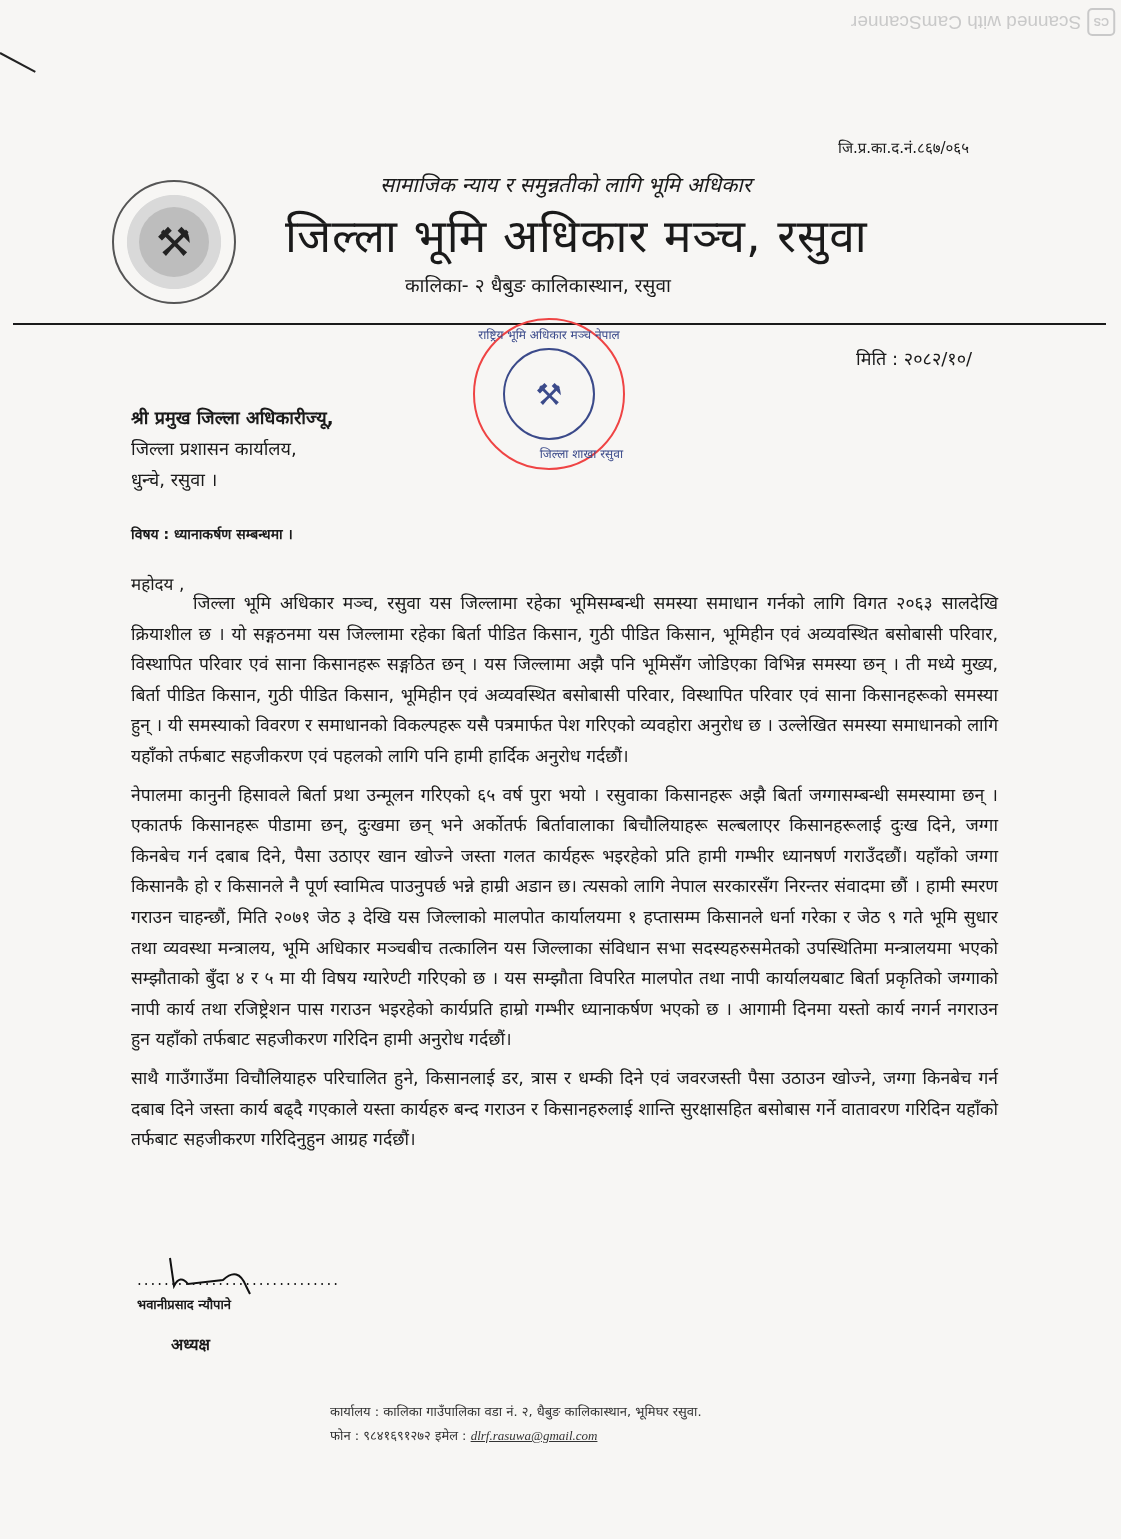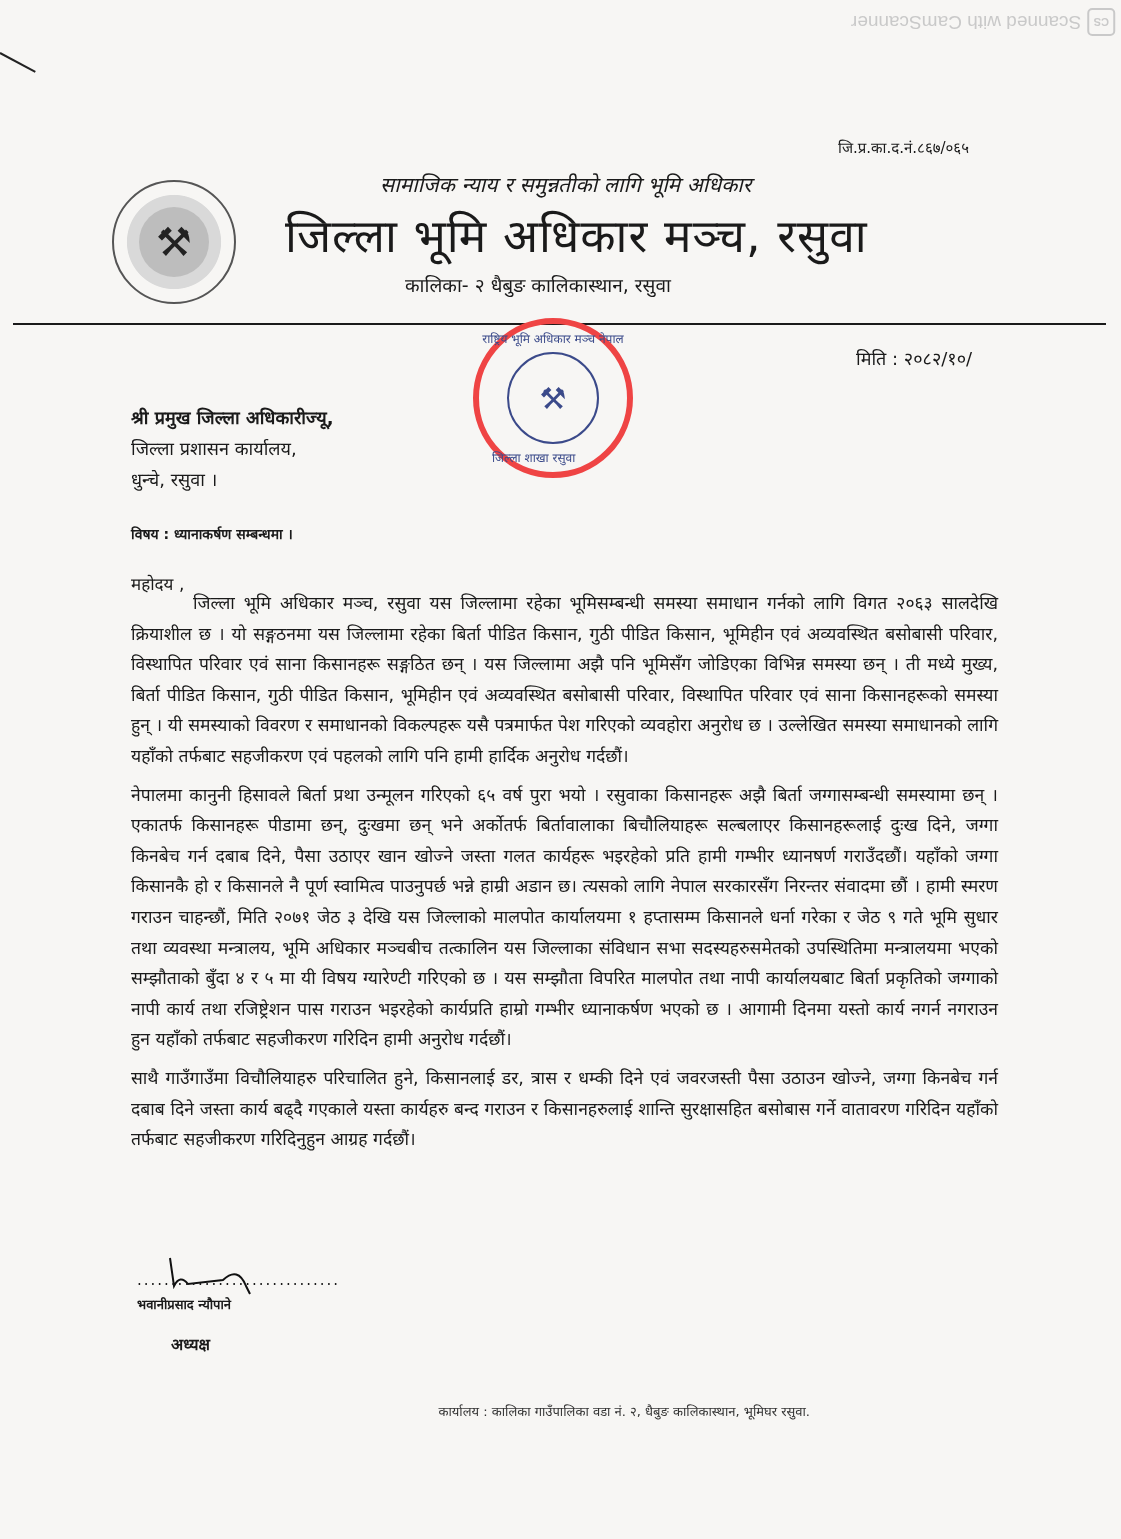--- a/index.html
+++ b/index.html
@@ -21,37 +21,37 @@
     font-size: 11px; font-weight: bold; color: #c9c9c9;
   }
   .pen-mark { top: 52px; left: 0; width: 40px; height: 2px; background: #222; transform: rotate(28deg); transform-origin: left center; }
   .reg-no { top: 137px; left: 838px; font-size: 15px; }
   .logo { top: 180px; left: 112px; width: 120px; height: 120px; border-radius: 50%; border: 2px solid #555; background: radial-gradient(circle, #d9d9d9 0 55%, #f7f6f4 56%); display:flex; align-items:center; justify-content:center; }
   .logo-inner { width: 70px; height: 70px; border-radius: 50%; background: #bdbdbd; display:flex; align-items:center; justify-content:center; font-size: 40px; color:#222; }
   .tagline { top: 170px; left: 380px; font-size: 21px; font-style: italic; }
   .org-title { top: 203px; left: 285px; font-size: 46px; font-weight: normal; letter-spacing: 1px; }
   .org-address { top: 272px; left: 405px; font-size: 19px; }
   .rule { top: 323px; left: 13px; width: 1093px; height: 2px; background: #1a1a1a; }
-  .stamp { top: 318px; left: 473px; width: 148px; height: 148px; border-radius: 50%; border: 6px solid #ef4444; color: #3b4a8a; }
+  .stamp { top: 318px; left: 473px; width: 148px; height: 148px; border-radius: 50%; border: 2px solid #ef4444; color: #3b4a8a; }
   .stamp-inner { position:absolute; top: 28px; left: 28px; width: 88px; height: 88px; border-radius: 50%; border: 2px solid #3b4a8a; display:flex; align-items:center; justify-content:center; font-size: 30px; }
   .stamp-top { position:absolute; top: 6px; left: 0; width: 100%; text-align:center; font-size: 12px; }
-  .stamp-bottom { position:absolute; bottom: 6px; left: 13px; width: 100%; text-align:left; font-size: 12px; }
+  .stamp-bottom { position:absolute; bottom: 6px; left: 0; width: 100%; text-align:right; font-size: 12px; }
   .date { top: 346px; left: 856px; font-size: 18px; }
   .recipient { top: 402px; left: 131px; font-size: 18px; line-height: 31px; }
   .recipient .line1 { font-weight: bold; }
   .subject { top: 524px; left: 131px; font-size: 14px; font-weight: bold; }
   .salutation { top: 572px; left: 131px; font-size: 17px; }
   .body { top: 588px; left: 131px; width: 867px; font-size: 17.5px; line-height: 30.6px; text-align: justify; }
   .body p { margin: 0 0 8px 0; }
   .body p.indent { text-indent: 62px; }
   .signature-line { top: 1271px; left: 137px; font-size: 15px; letter-spacing: 2px; }
   .signature-scribble { top: 1256px; left: 168px; width: 95px; height: 40px; }
   .signer-name { top: 1295px; left: 137px; font-size: 13px; font-weight: bold; }
   .signer-title { top: 1333px; left: 171px; font-size: 16px; font-weight: bold; }
-  .footer { top: 1400px; left: 330px; width: 480px; text-align: right; font-size: 13px; line-height: 24px; color: #333; }
+  .footer { top: 1400px; left: 330px; width: 480px; text-align: left; font-size: 13px; line-height: 24px; color: #333; }
   .footer .email { font-style: italic; text-decoration: underline; font-family: "Liberation Serif", serif; }
 </style>
 </head>
 <body>
 
 <div class="abs watermark">
   <span class="cs-badge">CS</span>
   <span>Scanned with CamScanner</span>
 </div>
 
@@ -94,13 +94,18 @@
 
 <svg class="abs signature-scribble" viewBox="0 0 95 40">
   <path d="M2 2 L6 30 Q12 18 20 28 L55 24 Q70 10 78 30 L82 38" stroke="#111" stroke-width="2" fill="none"></path>
 </svg>
 <div class="abs signature-line">..............................</div>
 <div class="abs signer-name">भवानीप्रसाद न्यौपाने</div>
 <div class="abs signer-title">अध्यक्ष</div>
 
 <div class="abs footer">
   <div>कार्यालय : कालिका गाउँपालिका वडा नं. २, धैबुङ कालिकास्थान, भूमिघर रसुवा.</div>
+  <div>
+    <span>फोन : ९८४१६९१२७२</span>
+    <span>इमेल :</span>
+    <span class="email">dlrf.rasuwa@gmail.com</span>
+  </div>
 </div>
 
 </body></html>

